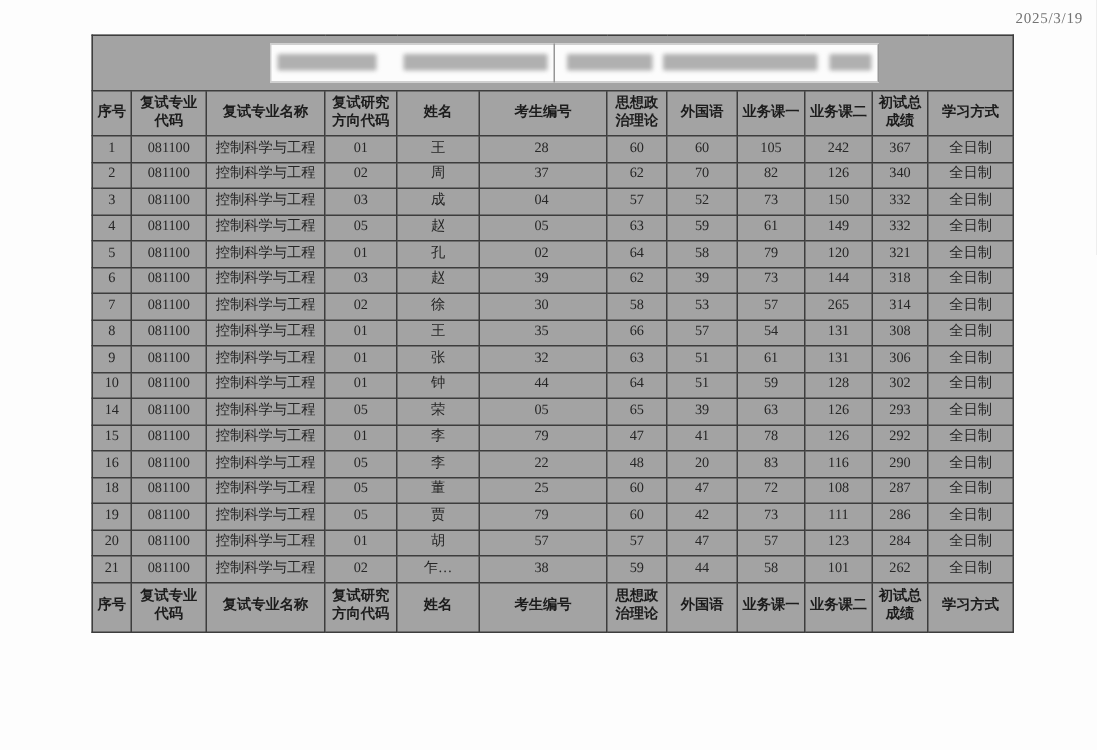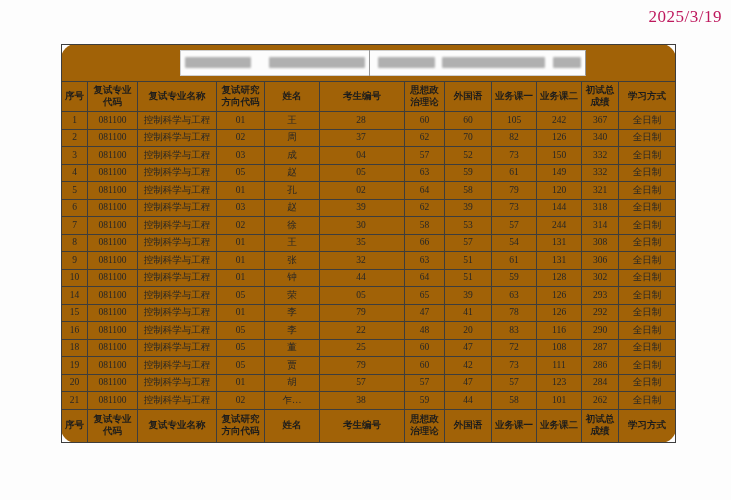--- a/index.html
+++ b/index.html
@@ -1,23 +1,23 @@
 <!DOCTYPE html>
 <html><head>
 <meta charset="utf-8">
 <style>
   html,body{margin:0;padding:0;background:#fff;}
   .page{
     position:relative;width:731px;height:500px;background:#fdfdfd;overflow:hidden;
     font-family:"Liberation Serif","DejaVu Serif",serif;color:#1f1f1f;
   }
-  .date-stamp{position:absolute;top:7px;right:9px;font-size:17px;letter-spacing:.5px;color:#be185d;}
+  .date-stamp{position:absolute;top:7px;right:9px;font-size:10px;letter-spacing:.5px;color:#737373;}
   table.grid{
-    position:absolute;left:61px;top:44px;width:614px;
-    border-collapse:collapse;table-layout:fixed;background:#a16207;border-radius:15px;
+    position:absolute;left:61px;top:23px;width:614px;
+    border-collapse:collapse;table-layout:fixed;background:#a3a3a3;
   }
   table.grid td, table.grid th{
     border:1px solid #3d3d3d;text-align:center;vertical-align:middle;
     font-size:9.5px;padding:0;overflow:hidden;font-weight:normal;color:#262626;
   }
   tr.title-row td{height:36px;border:1px solid #3d3d3d;}
   tr.head-row th{height:29px;font-weight:bold;white-space:pre-line;line-height:1.25;color:#1c1c1c;}
   tr.foot-row th{height:32px;}
   tbody td{height:16.5px;line-height:1;}
   tbody td.col-candidate-no{text-align:center;padding-right:2px;}
@@ -174,21 +174,21 @@
         <tr>
           <td class="col-no">7</td>
           <td class="col-major-code">081100</td>
           <td class="col-major-name">控制科学与工程</td>
           <td class="col-direction-code">02</td>
           <td class="col-name">徐</td>
           <td class="col-candidate-no">30</td>
           <td class="col-politics">58</td>
           <td class="col-foreign-language">53</td>
           <td class="col-subject-one">57</td>
-          <td class="col-subject-two">244</td>
+          <td class="col-subject-two">265</td>
           <td class="col-initial-total">314</td>
           <td class="col-study-mode">全日制</td>
         </tr>
         <tr>
           <td class="col-no">8</td>
           <td class="col-major-code">081100</td>
           <td class="col-major-name">控制科学与工程</td>
           <td class="col-direction-code">01</td>
           <td class="col-name">王</td>
           <td class="col-candidate-no">35</td>

